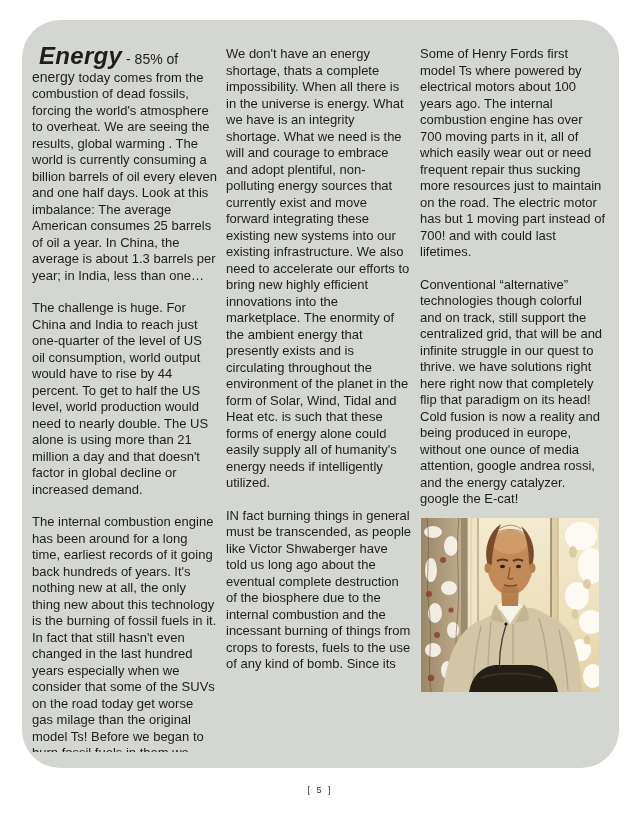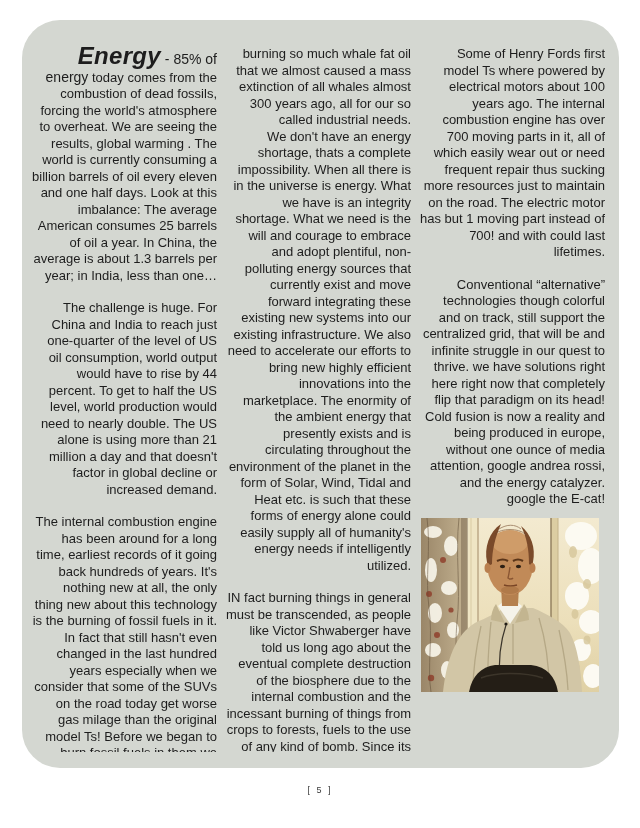--- a/index.html
+++ b/index.html
@@ -26,21 +26,21 @@
     overflow: hidden;
   }
   .col {
     width: 185px;
     flex: 0 0 185px;
     font-size: 13px;
     line-height: 16.5px;
     color: #1d1d1d;
     overflow: hidden;
   }
-  .para { margin: 0 0 16px 0; text-align: right; }
+  .para { margin: 0 0 16px 0; }
   .para.tight { margin-bottom: 0; }
   .para.last { margin-bottom: 0; }
   .intro { text-indent: 7px; margin-top: 2px; }
   .intro-title {
     font-size: 24px;
     font-weight: bold;
     font-style: italic;
     letter-spacing: 0.3px;
   }
   .intro-tail { font-size: 14px; }
@@ -68,21 +68,20 @@
   <div class="panel">
 
     <div class="col">
       <p class="para intro"><span class="intro-title">Energy</span><span class="intro-tail"> - 85% of energy</span>
         <span>today comes from the combustion of dead fossils, forcing the world's atmosphere to overheat.  We are  seeing the results, global warming .  The world is currently consuming a billion barrels of oil every eleven and one half days.  Look at this imbalance: The average American consumes 25 barrels of oil a year.  In China, the average is about 1.3 barrels per year; in India, less than one…</span></p>
       <p class="para">The challenge is huge.  For China and India to reach just one-quarter of the level of US oil consumption, world output would have to rise by 44 percent.  To get to half the US level, world production would need to nearly double.   The US alone is using more than 21 million a day and that doesn't factor in global decline or increased demand.</p>
       <p class="para last">The internal combustion engine has been around for a long time, earliest records of it going back hundreds of years.   It's nothing new at all, the only thing new about this technology is the burning of fossil fuels in it.  In fact that still hasn't even changed in the last hundred years especially when we consider that some of the SUVs on the road today get worse gas milage than the original model Ts! Before we began to burn fossil fuels in them we where burning hydrogen. And unfortunately before that we where burning whale fat oil, yes oil made from killing thousands of whales. In-fact we where</p>
     </div>
 
     <div class="col">
-      <p class="para tight">burning so much whale fat oil that we almost caused a mass extinction of all whales almost 300 years ago, all for our so called industrial needs.</p>
       <p class="para">We don't have an energy shortage, thats a complete impossibility. When all there is in the universe is energy. What we have is an integrity shortage. What we need is the will and courage to embrace and adopt plentiful, non-polluting energy sources that currently exist and move forward integrating these existing new systems into our existing infrastructure.  We also need to accelerate our efforts to bring new highly efficient innovations into the marketplace.  The enormity of the ambient energy that presently exists and is circulating throughout the environment of the planet in the form of Solar, Wind, Tidal and Heat etc. is such that these forms of energy alone could easily supply all of humanity's energy needs if intelligently utilized.</p>
       <p class="para last">IN fact burning things in general must be transcended, as people like Victor Shwaberger have told us long ago about the eventual complete destruction of the biosphere due to the internal combustion  and the incessant burning of things from crops to forests, fuels to the use of any kind of bomb. Since its</p>
     </div>
 
     <div class="col">
       <p class="para">Some of Henry Fords first model Ts where powered by electrical motors about 100 years ago.  The internal combustion engine has over 700 moving parts in it, all of which easily wear out or need frequent repair thus sucking more resources just to maintain on the road.  The electric motor has but 1 moving part instead of 700! and with could last lifetimes.</p>
       <p class="para last">Conventional “alternative” technologies though colorful and on track, still support the centralized grid, that will be  and infinite struggle in our quest to thrive. we have solutions right here right now that completely flip that paradigm on its head! Cold fusion is now a reality and being produced in europe, without one ounce of media attention, google andrea rossi, and the energy catalyzer. google the E-cat!</p>
 
       <div class="photo" role="img" aria-label="man with receding reddish hair wearing a beige shirt over a white t-shirt, seated in an ornate white-and-gold rococo mirror room">
         <svg viewBox="0 0 178 174" width="178" height="174" xmlns="http://www.w3.org/2000/svg">

